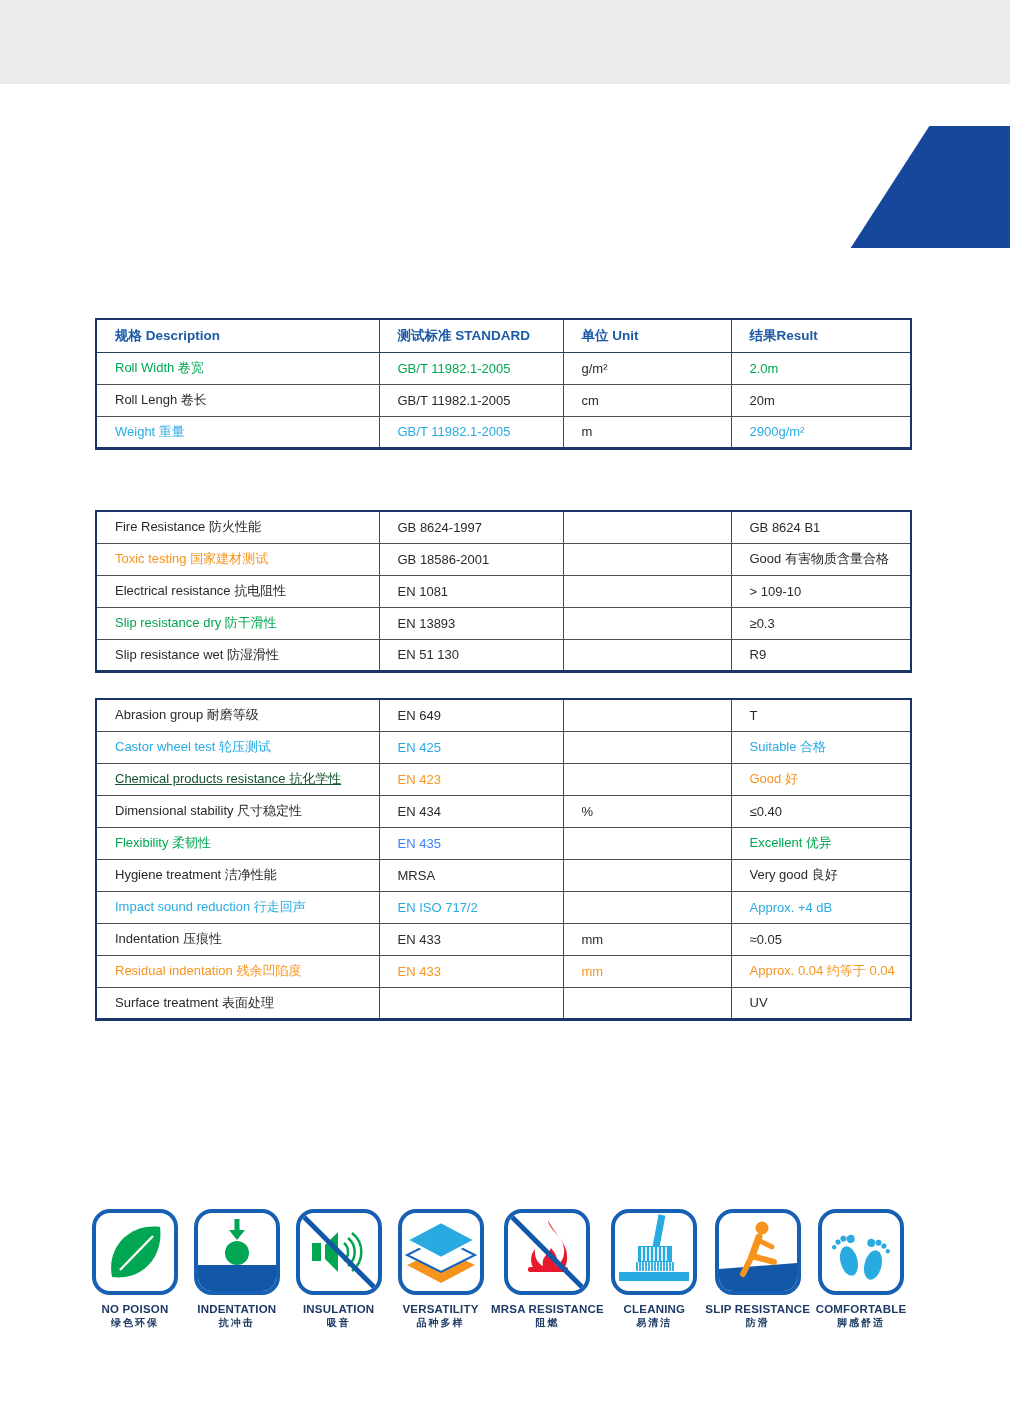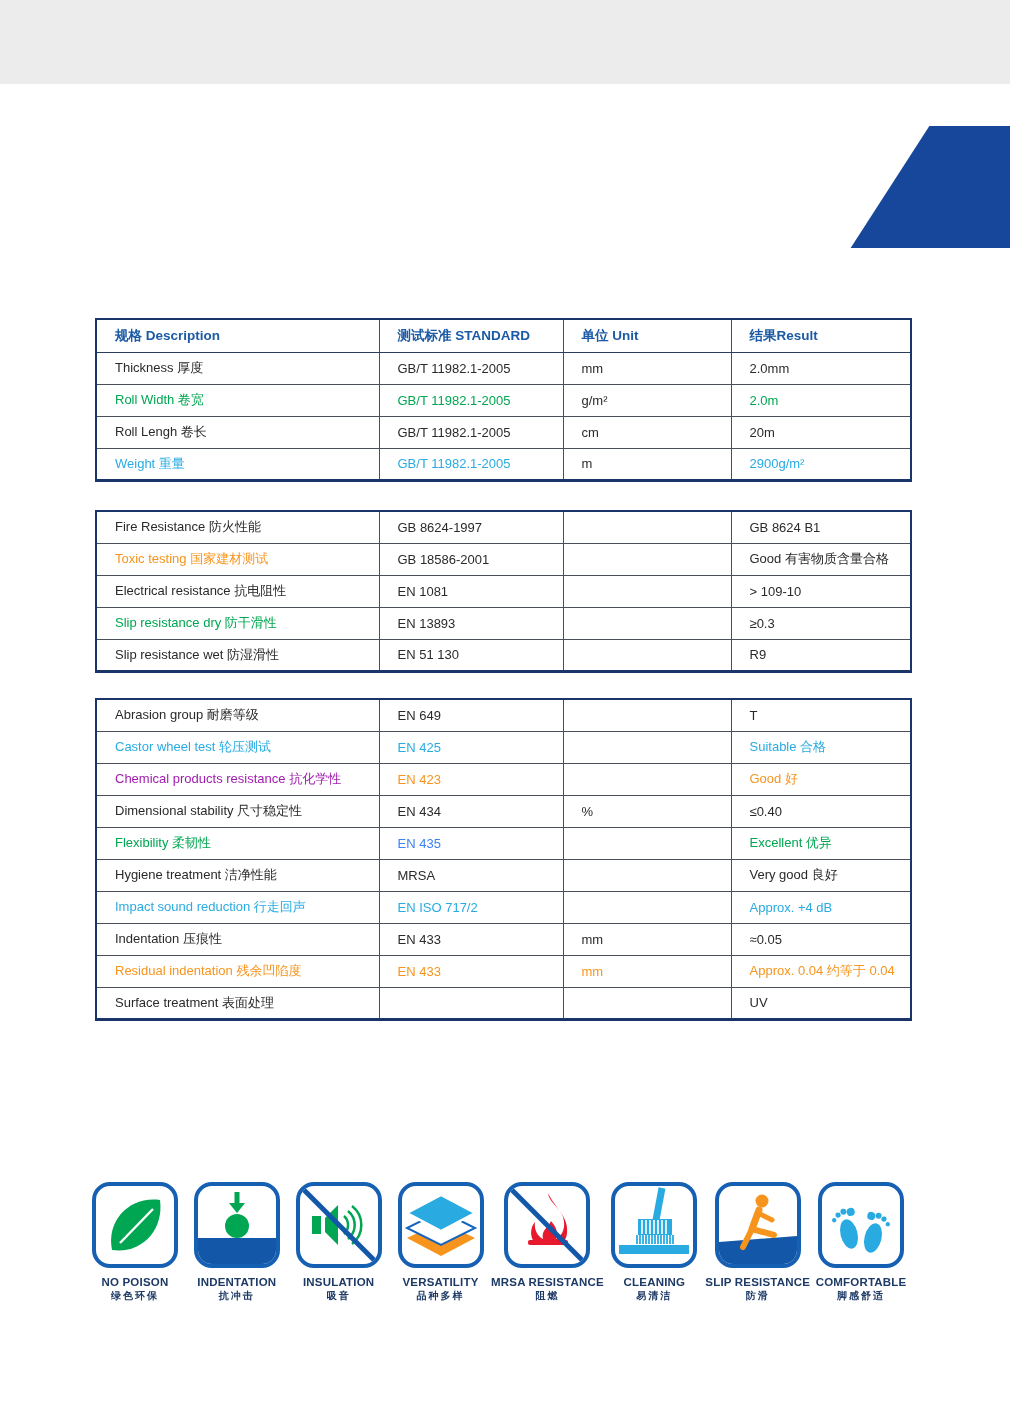--- a/index.html
+++ b/index.html
@@ -56,21 +56,21 @@
     height:32px; padding:0 8px 0 18px; vertical-align:middle;
     white-space:nowrap; overflow:hidden;
   }
   table.spec th {
     height:33px; color:#1b5aa5; font-size:13.5px; font-weight:700;
     border-bottom:1px solid #2a3c60;
   }
 
   
   #icons {
-    position:absolute; left:0; top:1182px; width:996px;
+    position:absolute; left:0; top:1209px; width:996px;
     padding:0 84px; display:flex; justify-content:space-between;
   }
   .tile { width:112px; display:flex; flex-direction:column; align-items:center; }
   .tile-box {
     width:86px; height:86px; background:#fff;
     border:4px solid #1660b4; border-radius:18px; overflow:hidden;
   }
   .tile-label { margin-top:7px; text-align:center; line-height:14px; }
   .tile-label .en {
     font-size:11.5px; font-weight:700; color:#1d3a66; letter-spacing:0.2px;
@@ -102,26 +102,20 @@
         </colgroup>
     <thead>
           <tr>
             <th>规格 Description</th>
             <th>测试标准 STANDARD</th>
             <th>单位 Unit</th>
             <th>结果Result</th>
           </tr>
         </thead>
         <tbody>
-          <tr>
-            <td>Thickness 厚度</td>
-            <td>GB/T 11982.1-2005</td>
-            <td>mm</td>
-            <td>2.0mm</td>
-          </tr>
           <tr>
             <td style="color: rgb(0, 166, 81);">Roll Width 卷宽</td>
             <td style="color: rgb(0, 166, 81);">GB/T 11982.1-2005</td>
             <td>g/m²</td>
             <td style="color: rgb(0, 166, 81);">2.0m</td>
           </tr>
           <tr>
             <td>Roll Lengh 卷长</td>
             <td>GB/T 11982.1-2005</td>
             <td>cm</td>
@@ -193,21 +187,21 @@
             <td></td>
             <td>T</td>
           </tr>
           <tr>
             <td style="color: rgb(41, 171, 226);">Castor wheel test 轮压测试</td>
             <td style="color: rgb(41, 171, 226);">EN 425</td>
             <td style="color: rgb(41, 171, 226);"></td>
             <td style="color: rgb(41, 171, 226);">Suitable 合格</td>
           </tr>
           <tr>
-            <td style="color: #a21caf;">Chemical products resistance 抗化学性</td>
+            <td style="color: #14532d; text-decoration: underline;">Chemical products resistance 抗化学性</td>
             <td style="color: rgb(247, 148, 29);">EN 423</td>
             <td style="color: rgb(247, 148, 29);"></td>
             <td style="color: rgb(247, 148, 29);">Good 好</td>
           </tr>
           <tr>
             <td>Dimensional stability 尺寸稳定性</td>
             <td>EN 434</td>
             <td>%</td>
             <td>≤0.40</td>
           </tr>

